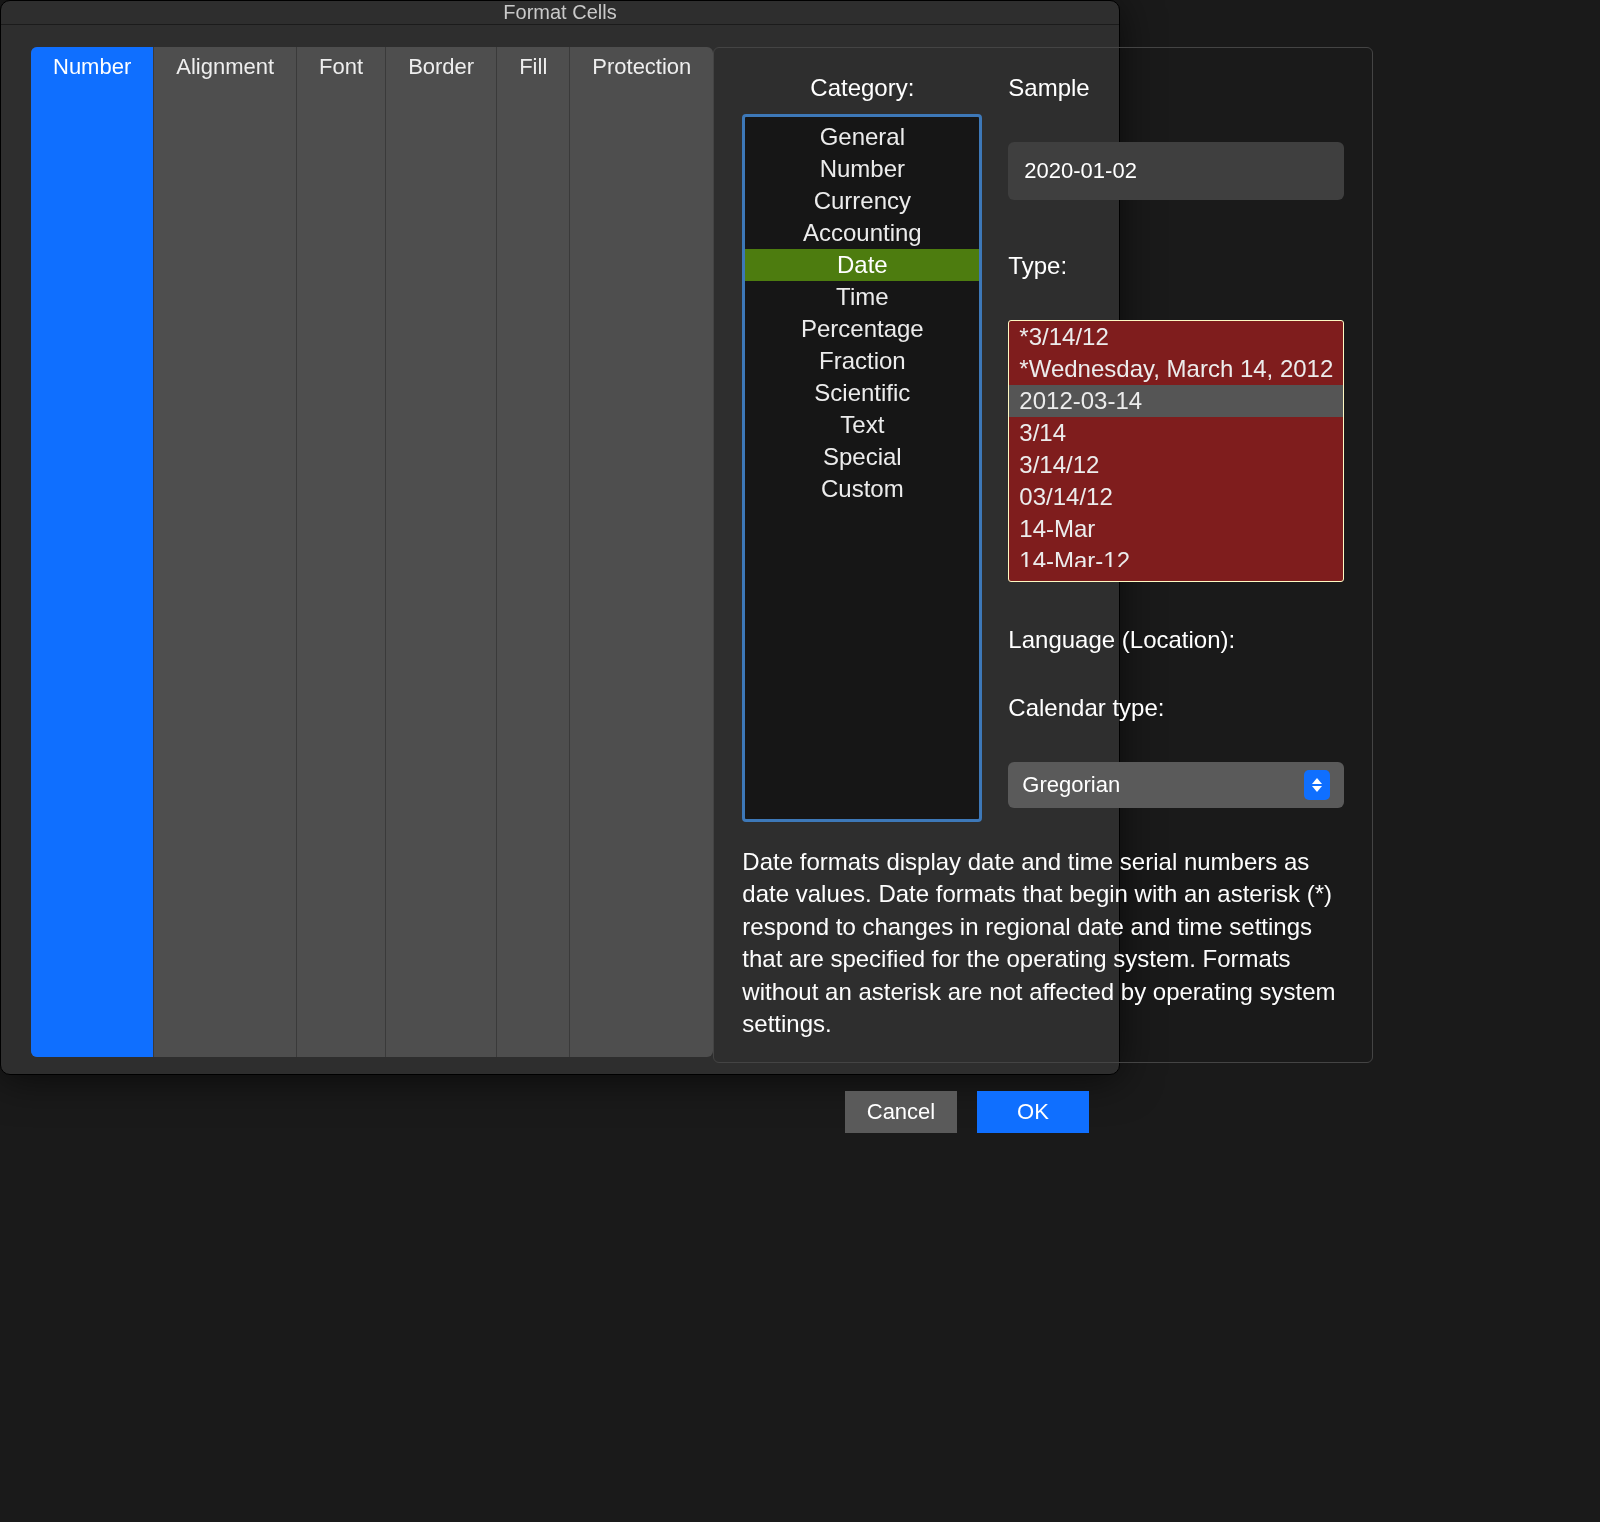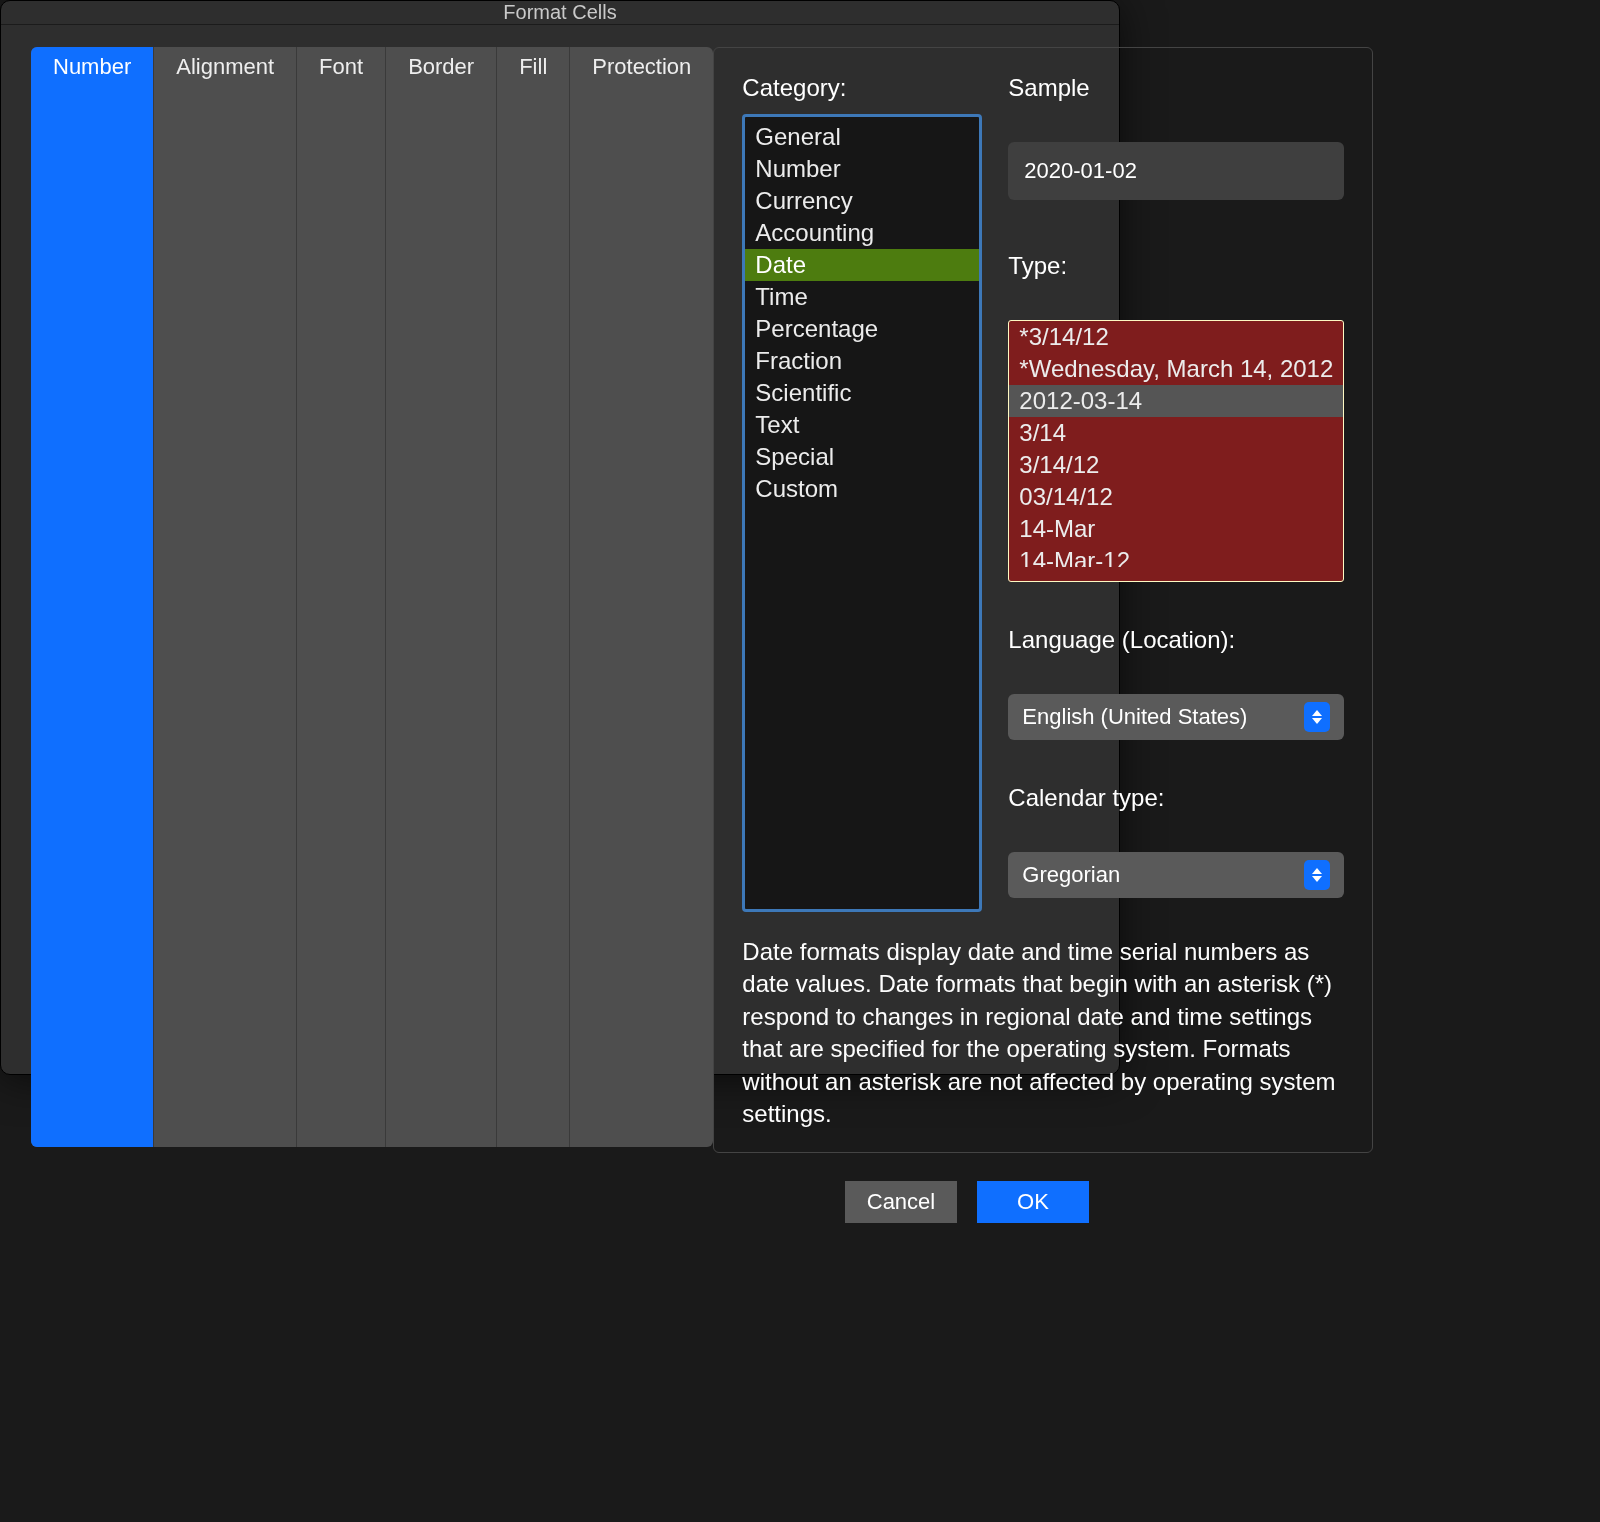--- a/index.html
+++ b/index.html
@@ -63,21 +63,21 @@
     padding: 26px 28px 22px 28px;
     flex: 1;
     display: flex;
     flex-direction: column;
   }
   .columns {
     display: flex;
     gap: 26px;
     flex: 1;
   }
-  .leftcol { width: 240px; display:flex; flex-direction:column;}
+  .leftcol { width: 240px; display:flex; flex-direction:column;text-align:center;}
   .rightcol { flex: 1; display:flex; flex-direction:column;gap:30px;}
   .label { font-size: 24px; color: #fff; margin-bottom: 10px; }
   .catlist {
     background: #161616;
     border: 3px solid #3d78b8;
     border-radius: 4px;
     flex: 1;
     overflow: hidden;
     margin-top: 2px;
     padding-top: 4px;
@@ -208,33 +208,20 @@
               <div class="typeitem">*Wednesday, March 14, 2012</div>
               <div class="typeitem selected">2012-03-14</div>
               <div class="typeitem">3/14</div>
               <div class="typeitem">3/14/12</div>
               <div class="typeitem">03/14/12</div>
               <div class="typeitem">14-Mar</div>
               <div class="typeitem cut">14-Mar-12</div>
             </div>
 
           <div class="label">Language (Location):</div>
-          <div class="selectwrap">
-            <div class="select">
-              <span>English (United States)</span>
-              <span class="stepper">
-                <svg width="10" height="6" viewBox="0 0 10 6">
-                    <polygon points="5,0 10,6 0,6" fill="#fff"></polygon>
-                  </svg>
-                <svg width="10" height="6" viewBox="0 0 10 6">
-                    <polygon points="0,0 10,0 5,6" fill="#fff"></polygon>
-                  </svg>
-              </span>
-            </div>
-          </div>
 
           <div class="label">Calendar type:</div>
           <div class="selectwrap">
             <div class="select">
               <span>Gregorian</span>
               <span class="stepper">
                 <svg width="10" height="6" viewBox="0 0 10 6">
                     <polygon points="5,0 10,6 0,6" fill="#fff"></polygon>
                   </svg>
                 <svg width="10" height="6" viewBox="0 0 10 6">

